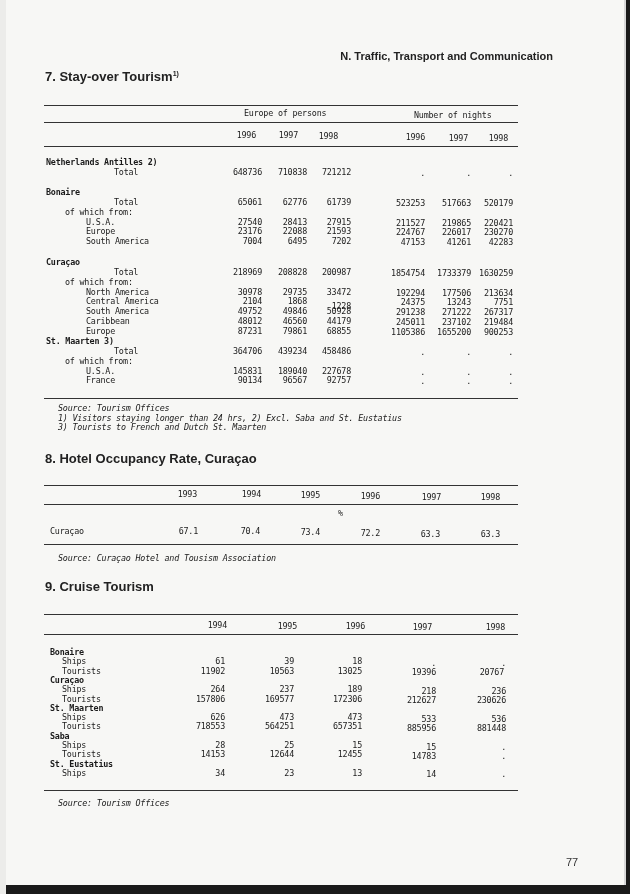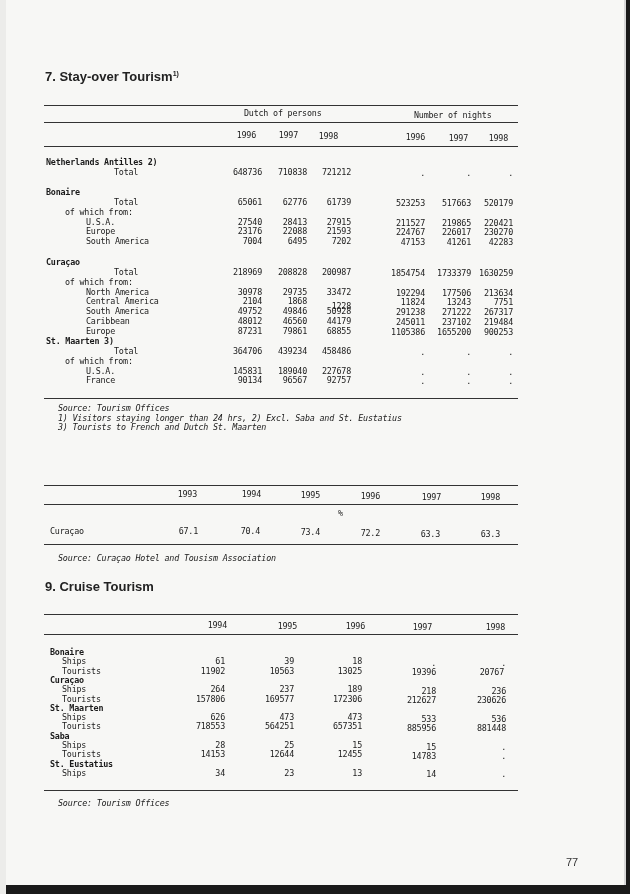--- a/index.html
+++ b/index.html
@@ -33,26 +33,27 @@
   .hdr { font-size: 8.4px; }
   .foot { position: absolute; left: 52px; white-space: nowrap; font-style: italic; }
   .pagenum { position: absolute; left: 560px; top: 856px; font-size: 11px; color: #333; }
 </style>
 </head>
 <body>
 
 <div class="page-edge"></div>
 <div class="page">
 
+  <div class="header-title">N. Traffic, Transport and Communication</div>
 
   <div class="sec-title" style="top:69px">
     <span>7.   Stay-over Tourism</span><sup>1)</sup>
   </div>
   <div class="rule" style="left:38px;width:474px;top:105px"></div>
-  <div class="cell mono hdr" style="left:238px;top:108px">Dutch of persons</div>
+  <div class="cell mono hdr" style="left:238px;top:108px">Europe of persons</div>
   <div class="cell mono hdr" style="left:408px;top:110px">Number of nights</div>
   <div class="rule" style="left:38px;width:474px;top:122px"></div>
   <div id="t7years">
       <div class="num mono hdr" style="right:368px;top:130px">1996</div>
       <div class="num mono hdr" style="right:326px;top:130px">1997</div>
       <div class="num mono hdr" style="right:286px;top:131px">1998</div>
       <div class="num mono hdr" style="right:199px;top:132px">1996</div>
       <div class="num mono hdr" style="right:156px;top:133px">1997</div>
       <div class="num mono hdr" style="right:116px;top:133px">1998</div>
     </div>
@@ -109,21 +110,21 @@
       <div class="num mono" style="right:362px;top:286.6px">30978</div>
       <div class="num mono" style="right:317px;top:286.6px">29735</div>
       <div class="num mono" style="right:273px;top:286.6px">33472</div>
       <div class="num mono" style="right:199px;top:287.6px">192294</div>
       <div class="num mono" style="right:153px;top:287.6px">177506</div>
       <div class="num mono" style="right:111px;top:287.6px">213634</div>
       <div class="label mono" style="left:80px;top:296.40000000000003px">Central America</div>
       <div class="num mono" style="right:362px;top:296.40000000000003px">2104</div>
       <div class="num mono" style="right:317px;top:296.40000000000003px">1868</div>
       <div class="num mono" style="right:273px;top:301px">1228</div>
-      <div class="num mono" style="right:199px;top:297.40000000000003px">11824</div>
+      <div class="num mono" style="right:199px;top:297.40000000000003px">24375</div>
       <div class="num mono" style="right:153px;top:297.40000000000003px">13243</div>
       <div class="num mono" style="right:111px;top:297.40000000000003px">7751</div>
       <div class="label mono" style="left:80px;top:306.20000000000005px">South America</div>
       <div class="num mono" style="right:362px;top:306.20000000000005px">49752</div>
       <div class="num mono" style="right:317px;top:306.20000000000005px">49846</div>
       <div class="num mono" style="right:273px;top:306.20000000000005px">50928</div>
       <div class="num mono" style="right:199px;top:307.20000000000005px">291238</div>
       <div class="num mono" style="right:153px;top:307.20000000000005px">271222</div>
       <div class="num mono" style="right:111px;top:307.20000000000005px">267317</div>
       <div class="label mono" style="left:80px;top:316.00000000000006px">Caribbean</div>
@@ -164,20 +165,21 @@
       <div class="num mono" style="right:153px;top:376.40000000000003px">.</div>
       <div class="num mono" style="right:111px;top:376.40000000000003px">.</div>
     </div>
   <div class="rule" style="left:38px;width:474px;top:398px"></div>
   <div id="t7foot">
       <div class="foot mono" style="top:403px">Source: Tourism Offices</div>
       <div class="foot mono" style="top:412.5px">1) Visitors staying longer than 24 hrs, 2) Excl. Saba and St. Eustatius</div>
       <div class="foot mono" style="top:422px">3) Tourists to French and Dutch St. Maarten</div>
     </div>
 
+  <div class="sec-title" style="top:451px">8.   Hotel Occupancy Rate, Curaçao</div>
   <div class="rule" style="left:38px;width:474px;top:485px"></div>
   <div id="t8years">
       <div class="num mono hdr" style="right:427px;top:489px">1993</div>
       <div class="num mono hdr" style="right:363px;top:489px">1994</div>
       <div class="num mono hdr" style="right:304px;top:490px">1995</div>
       <div class="num mono hdr" style="right:244px;top:491px">1996</div>
       <div class="num mono hdr" style="right:183px;top:492px">1997</div>
       <div class="num mono hdr" style="right:124px;top:492px">1998</div>
     </div>
   <div class="rule" style="left:38px;width:474px;top:504px"></div>

